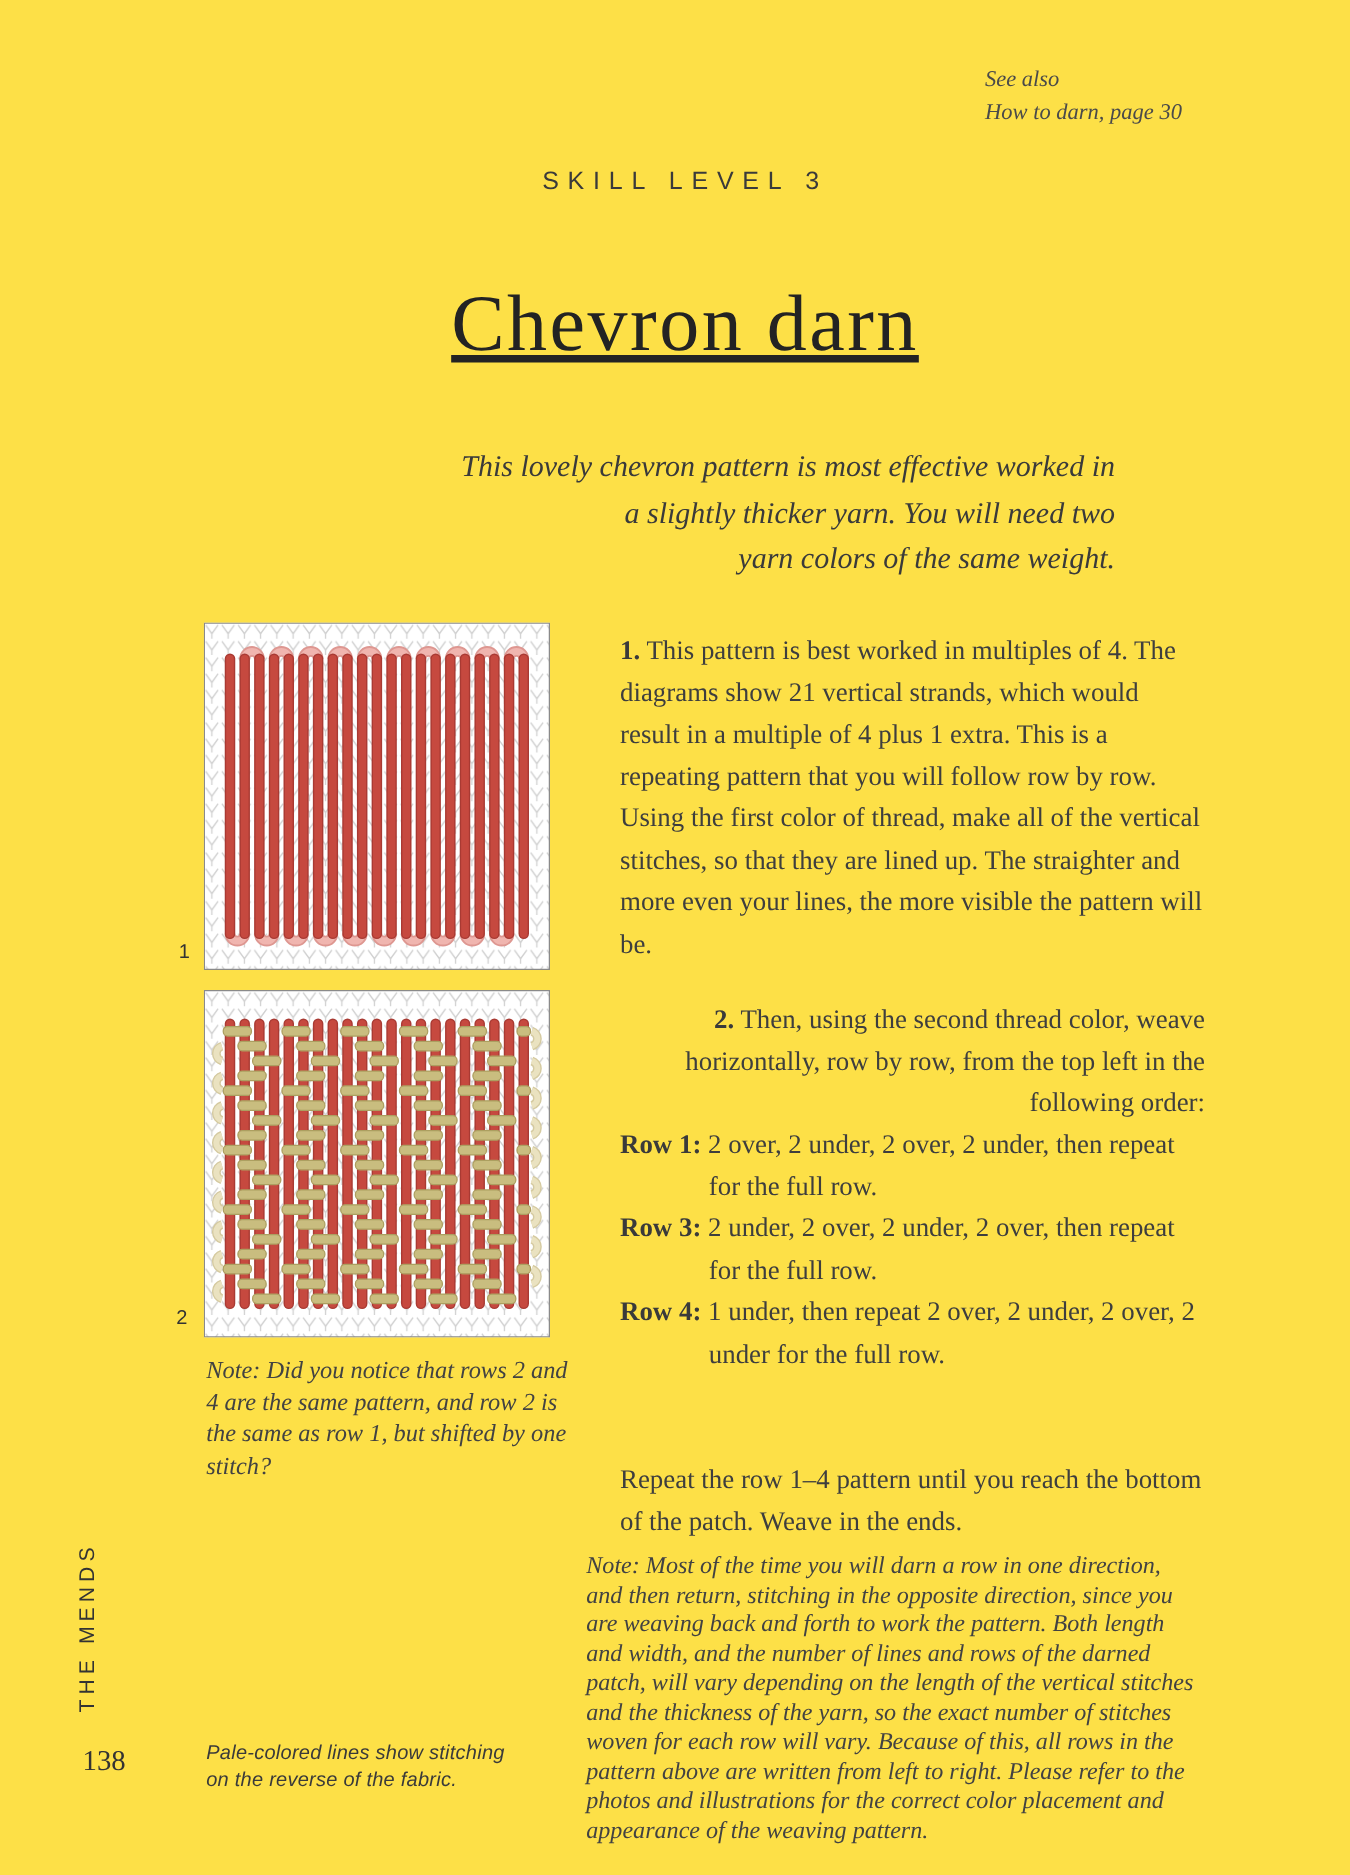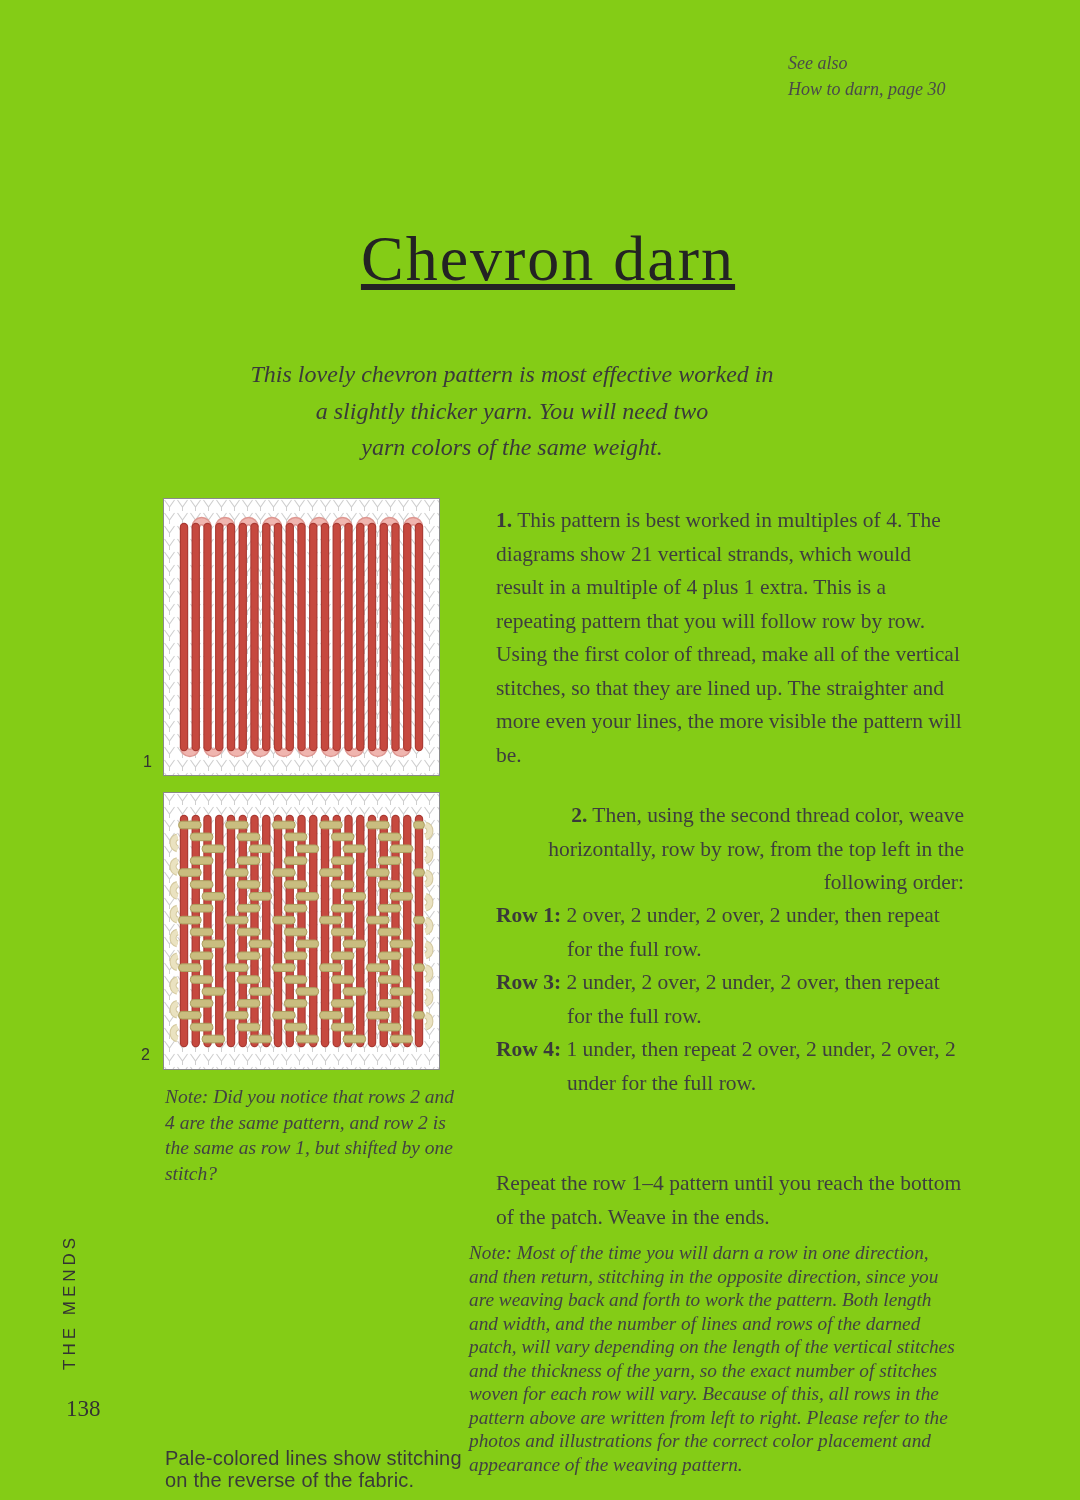--- a/index.html
+++ b/index.html
@@ -1,29 +1,29 @@
 <!DOCTYPE html>
 <html><head>
 <meta charset="utf-8">
 <style>
   html,body{margin:0;padding:0;}
   body{background:#e8e8e8;}
   .page{
-    position:relative;width:1080px;height:1500px;background:#84cc16;
+    position:relative;width:1080px;height:1500px;background:#fde047;
     margin:0 auto;overflow:hidden;
     font-family:"Liberation Serif", serif;color:#3d3d3d;
   }
   .abs{position:absolute;}
   
   .see-also{left:788px;top:50px;font-style:italic;font-size:18px;line-height:26px;color:#4a4a4a;}
   .skill-level{left:140px;top:134px;width:816px;text-align:center;
     font-family:"Liberation Sans", sans-serif;font-size:20px;letter-spacing:7px;color:#3a3a3a;}
   .title{left:140px;top:222px;width:816px;text-align:center;
     font-size:64px;letter-spacing:2px;color:#232323;font-weight:normal;margin:0;text-decoration:underline;}
-  .intro{left:132px;top:356px;width:760px;text-align:center;
+  .intro{left:132px;top:356px;width:760px;text-align:right;
     font-style:italic;font-size:24px;line-height:36.5px;color:#3a3a3a;}
   
   .dia{width:277px;height:278px;}
   .dia1{left:163px;top:498px;}
   .dia2{left:163px;top:792px;}
   .dia-label{font-family:"Liberation Sans", sans-serif;font-size:16px;color:#333;}
   .lbl1{left:143px;top:753px;}
   .lbl2{left:141px;top:1046px;}
   .dia-note{left:165px;top:1084px;width:300px;font-style:italic;
     font-size:19.5px;line-height:25.5px;color:#424242;}
@@ -35,33 +35,34 @@
   .row-item{padding-left:71px;text-indent:-71px;}
   .repeat{top:1167px;}
   .bottom-note{left:469px;top:1241px;width:492px;font-style:italic;
     font-size:19.3px;line-height:23.5px;color:#424242;}
   b{font-weight:bold;color:#3a3a3a;}
   
   .section-label{left:60px;top:1228px;height:148px;width:40px;
     font-family:"Liberation Sans", sans-serif;font-size:17px;letter-spacing:4px;color:#333;
     writing-mode:vertical-rl;transform:rotate(180deg);text-align:center;}
   .page-number{left:66px;top:1396px;font-size:23px;color:#333;}
-  .caption{left:165px;top:1448px;font-family:"Liberation Sans", sans-serif;
-    font-size:20px;line-height:21.5px;color:#3a3a3a;letter-spacing:0.2px;}
+  .caption{left:165px;top:1392px;font-family:"Liberation Sans", sans-serif;
+    font-size:16px;line-height:21.5px;color:#3a3a3a;letter-spacing:0.2px;font-style:italic;}
 </style>
 </head>
 <body>
 
 <div class="page">
 
   <div class="abs see-also">
     <div>See also</div>
     <div>How to darn, page 30</div>
   </div>
 
+  <div class="abs skill-level">SKILL LEVEL 3</div>
   <h1 class="abs title">Chevron darn</h1>
 
   <div class="abs intro">
     <div>This lovely chevron pattern is most effective worked in</div>
     <div>a slightly thicker yarn. You will need two</div>
     <div>yarn colors of the same weight.</div>
   </div>
 
   <svg id="diagram1" class="abs dia dia1" viewBox="0 0 277 278">
       <defs>

